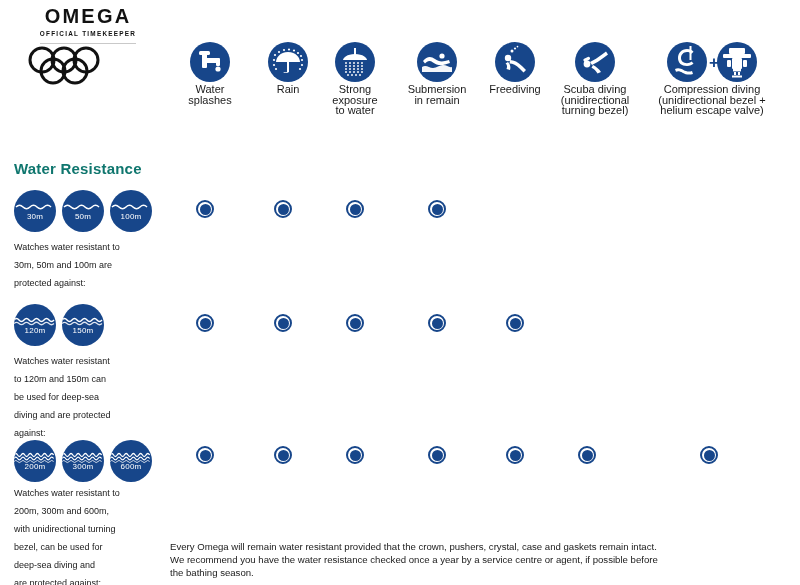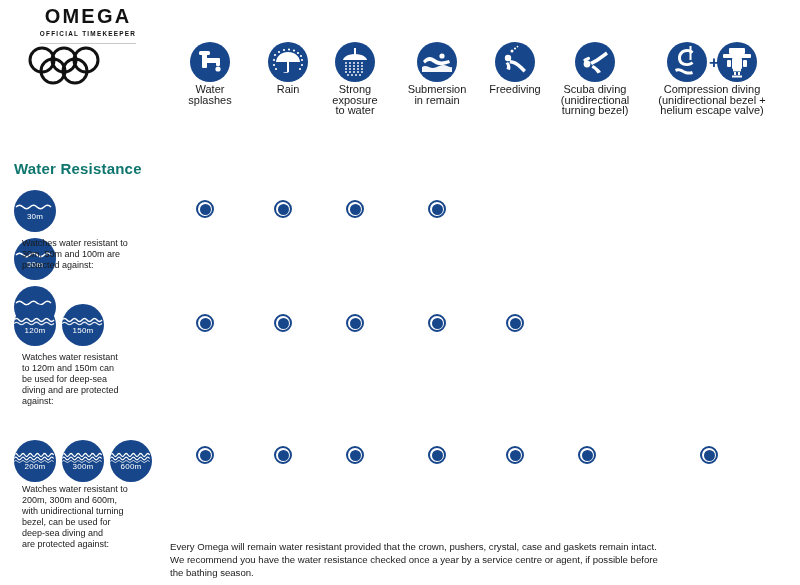--- a/index.html
+++ b/index.html
@@ -50,21 +50,21 @@
     width:42px;height:42px;border-radius:50%;
     background:#17468a;position:relative;overflow:hidden;
   }
   .badge svg.wave{position:absolute;left:0;top:0;}
   .badge .m{
     position:absolute;left:0;right:0;top:22px;
     text-align:center;font-size:8px;color:#ffffff;font-weight:400;
     letter-spacing:.2px;
   }
   .desc{
-    position:absolute;left:22px;font-size:9px;line-height:11px;
+    position:absolute;left:14px;font-size:9px;line-height:18px;
     color:#1a1a1a;width:160px;white-space:pre-line;
   }
 
   
   .dot{
     position:absolute;width:18px;height:18px;border-radius:50%;
     box-sizing:border-box;border:2px solid #17468a;background:#ffffff;
   }
   .dot::after{
     content:"";position:absolute;left:50%;top:50%;
@@ -262,21 +262,21 @@
       <div class="act-lbl">Compression diving
 (unidirectional bezel +
 helium escape valve)</div>
     </div>
 
   </div>
 
   <div class="sec-title">Water Resistance</div>
 
   <div class="row" style="top:0;">
-    <div class="badges" style="top:190px;flex-direction:column;">
+    <div class="badges" style="top:190px;">
       <div class="badge">
         <svg class="wave" width="42" height="42" viewBox="0 0 42 42">
           <path d="M2 17 q3.5 -3.5 7 0 t7 0 t7 0 t7 0 t7 0" fill="none" stroke="#ffffff" stroke-width="1.5"></path>
         </svg>
         <div class="m">30m</div>
       </div>
       <div class="badge">
         <svg class="wave" width="42" height="42" viewBox="0 0 42 42">
           <path d="M2 17 q3.5 -3.5 7 0 t7 0 t7 0 t7 0 t7 0" fill="none" stroke="#ffffff" stroke-width="1.5"></path>
         </svg>

